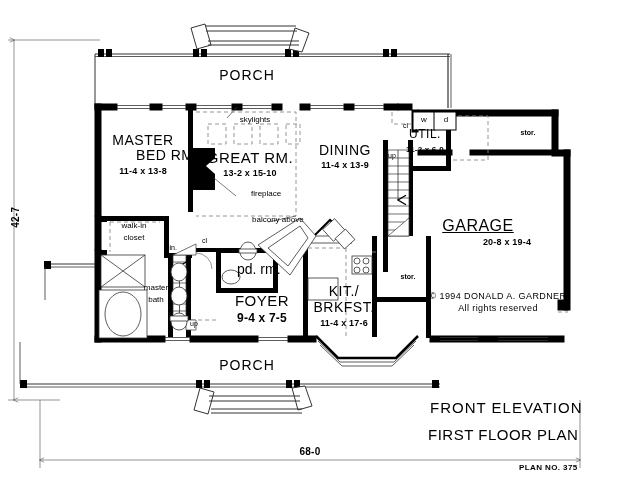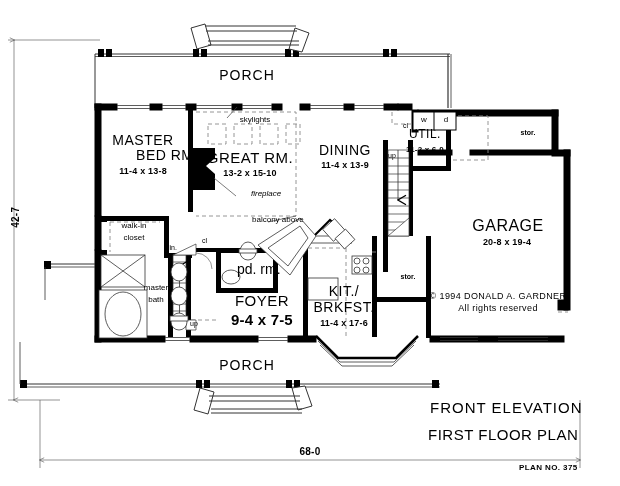--- a/index.html
+++ b/index.html
@@ -350,41 +350,41 @@
   <div class="lbl rm-name center" style="left:247px;top:68px;font-size:14px;letter-spacing:1px;">PORCH</div>
 
   <div class="lbl rm-name center" style="left:143px;top:133px;font-size:14px;">MASTER</div>
   <div class="lbl rm-name center" style="left:143px;top:148px;font-size:14px;margin-left:24px;">BED RM.</div>
   <div class="lbl rm-dim center" style="left:143px;top:167px;font-size:9px;">11-4  x  13-8</div>
 
   <div class="lbl rm-name center" style="left:250px;top:150px;font-size:15px;">GREAT RM.</div>
   <div class="lbl rm-dim center" style="left:250px;top:169px;font-size:9px;">13-2  x  15-10</div>
 
   <div class="lbl smallcap center" style="left:255px;top:116px;font-size:8px;">skylights</div>
-  <div class="lbl smallcap" style="left:251px;top:190px;font-size:8px;font-style:italic;">fireplace</div>
+  <div class="lbl smallcap" style="left:251px;top:190px;font-size:8px;">fireplace</div>
   <div class="lbl smallcap" style="left:252px;top:216px;font-size:8px;">balcony  above</div>
 
   <div class="lbl rm-name center" style="left:345px;top:143px;font-size:14px;">DINING</div>
   <div class="lbl rm-dim center" style="left:345px;top:161px;font-size:9px;">11-4  x  13-9</div>
 
   <div class="lbl rm-name center" style="left:425px;top:128px;font-size:12px;">UTIL.</div>
   <div class="lbl rm-dim center" style="left:425px;top:146px;font-size:8px;">11-2  x  6-0</div>
   <div class="lbl tiny center" style="left:424px;top:116px;font-size:8px;">w</div>
   <div class="lbl tiny center" style="left:446px;top:116px;font-size:8px;">d</div>
   <div class="lbl tiny" style="left:403px;top:122px;font-size:7px;">cl</div>
   <div class="lbl tiny" style="left:388px;top:152px;font-size:7px;">up</div>
 
-  <div class="lbl rm-name center" style="left:508px;top:218px;font-size:16px;letter-spacing:0.5px;">GARAGE</div>
+  <div class="lbl rm-name center" style="left:478px;top:218px;font-size:16px;letter-spacing:0.5px;text-decoration:underline;">GARAGE</div>
   <div class="lbl rm-dim center" style="left:507px;top:238px;font-size:9px;">20-8  x  19-4</div>
 
   <div class="lbl tiny center" style="left:528px;top:129px;font-size:7px;font-weight:bold;">stor.</div>
   <div class="lbl tiny center" style="left:408px;top:273px;font-size:7px;font-weight:bold;">stor.</div>
 
   <div class="lbl rm-name center" style="left:262px;top:293px;font-size:15px;">FOYER</div>
-  <div class="lbl rm-dim center" style="left:262px;top:312px;font-size:15px;">9-4  x  7-5</div>
+  <div class="lbl rm-dim center" style="left:262px;top:312px;font-size:12px;">9-4  x  7-5</div>
   <div class="lbl tiny" style="left:190px;top:320px;font-size:7px;">up</div>
   <div class="lbl tiny" style="left:202px;top:237px;font-size:7px;">cl</div>
   <div class="lbl tiny" style="left:237px;top:262px;font-size:14px;">pd.  rm.</div>
   <div class="lbl tiny" style="left:168px;top:244px;font-size:7px;">lin.</div>
 
   <div class="lbl rm-name center" style="left:344px;top:284px;font-size:14px;">KIT./</div>
   <div class="lbl rm-name center" style="left:344px;top:300px;font-size:14px;">BRKFST.</div>
   <div class="lbl rm-dim center" style="left:344px;top:319px;font-size:9px;">11-4  x  17-6</div>
 
   <div class="lbl tiny center" style="left:134px;top:222px;font-size:8px;">walk-in</div>

